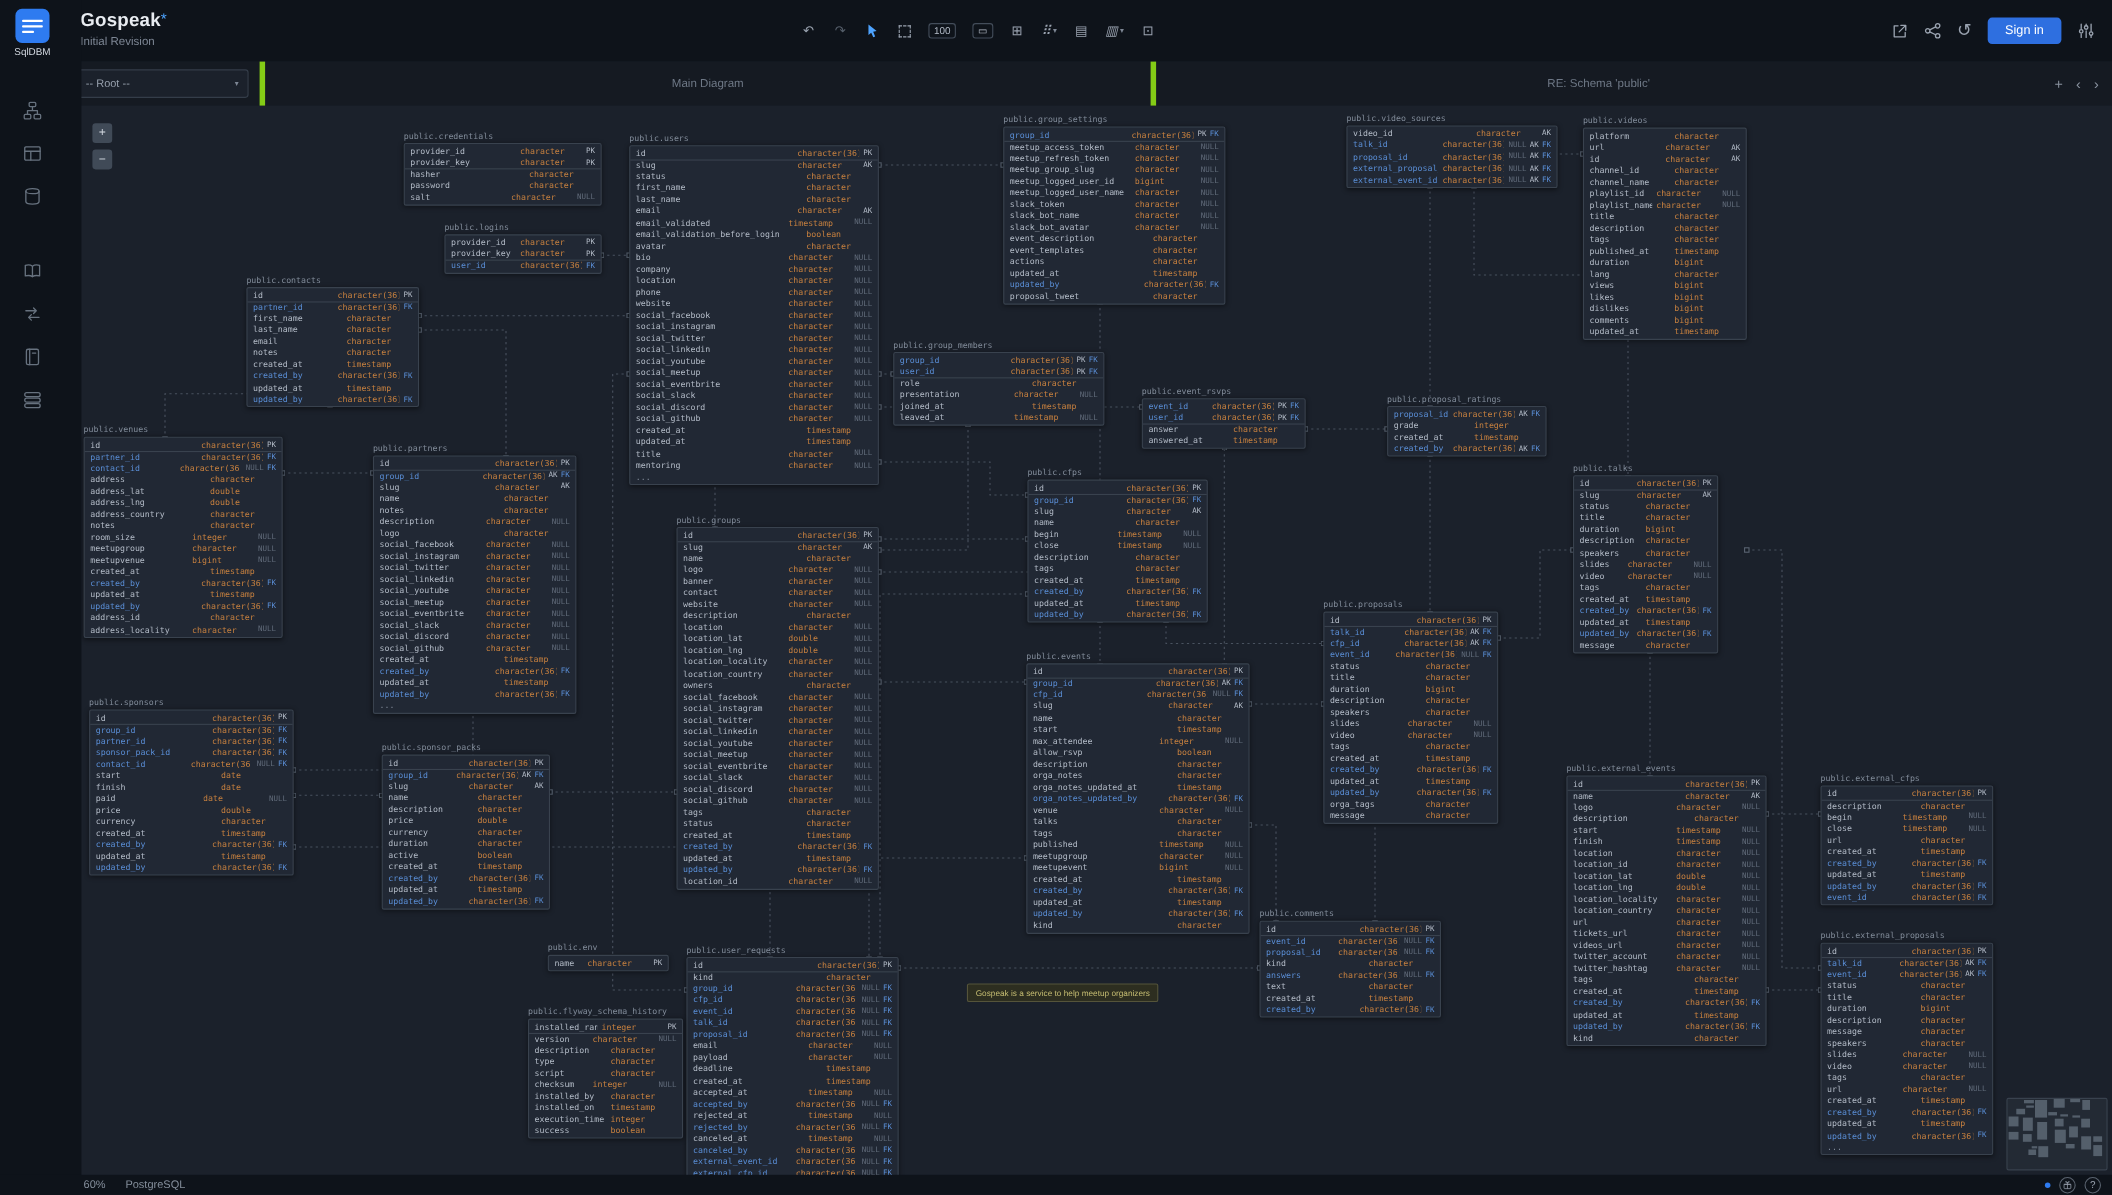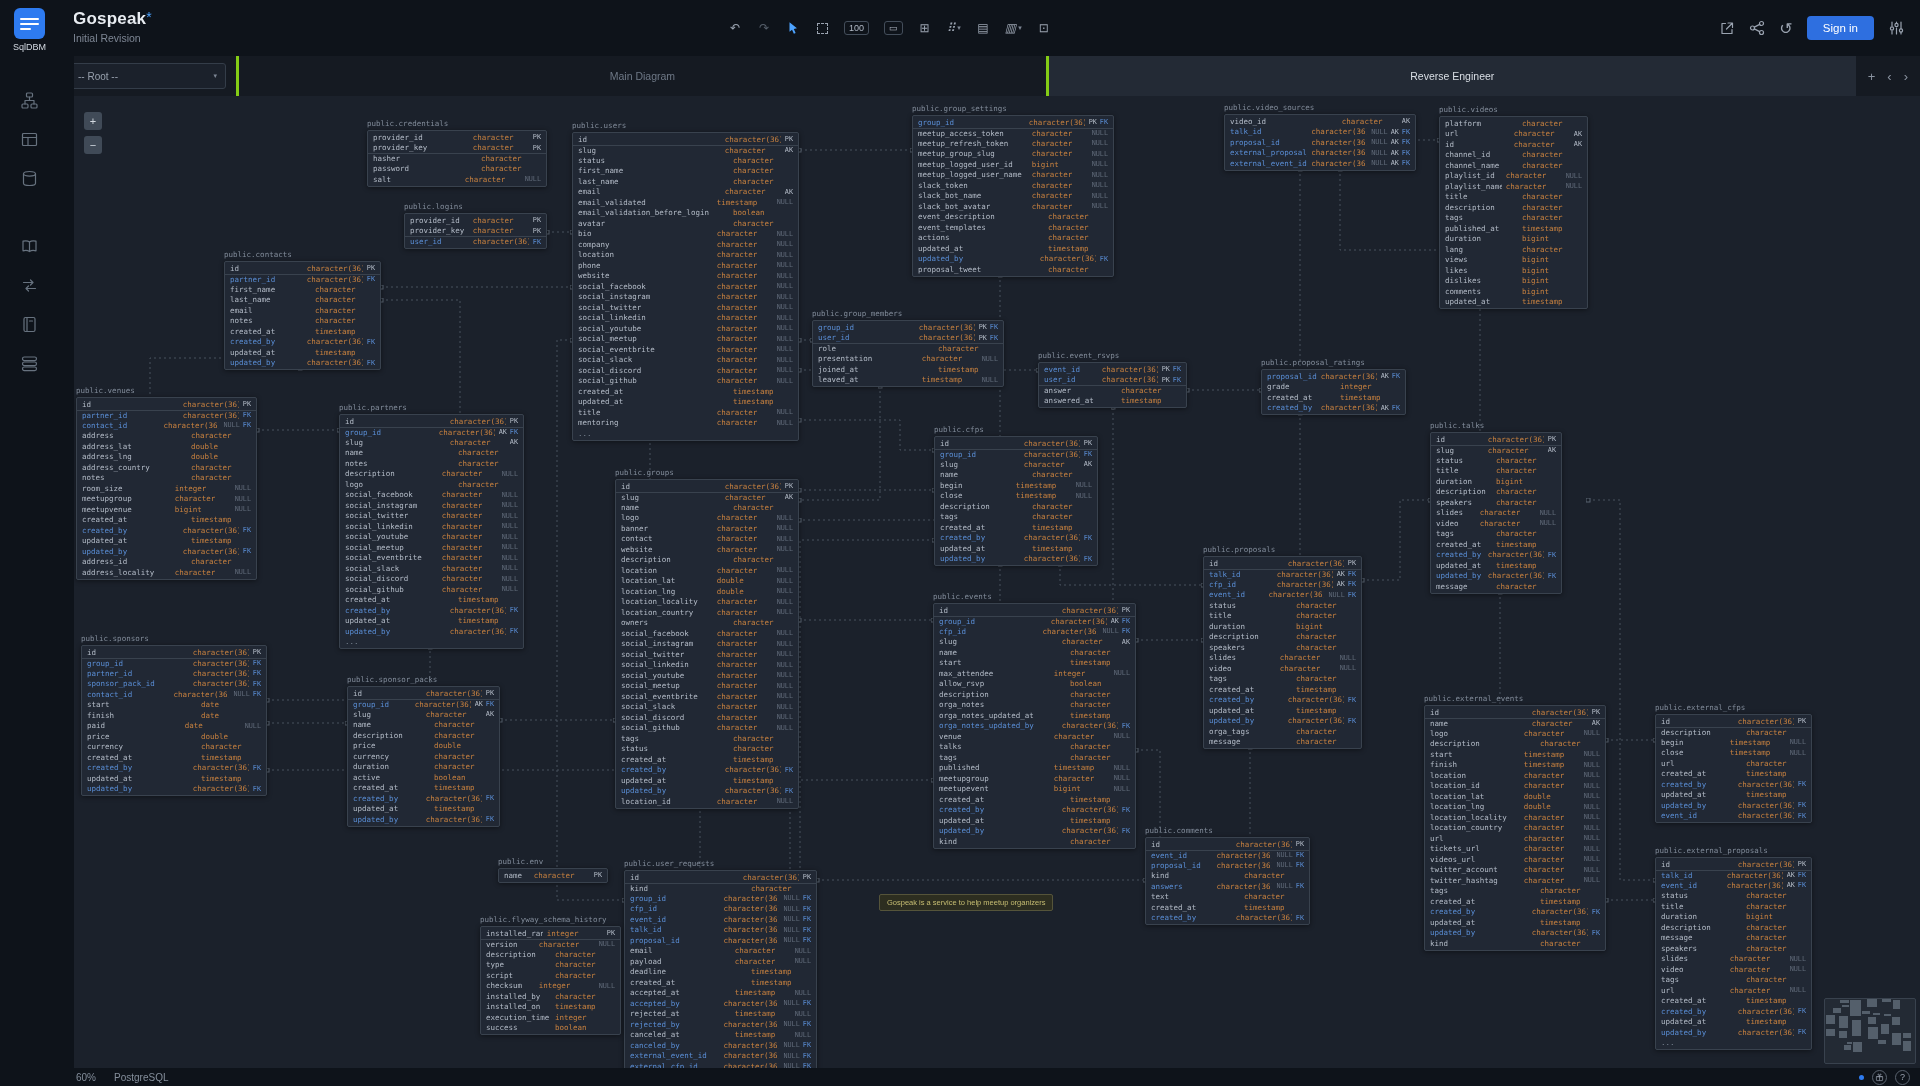--- a/index.html
+++ b/index.html
@@ -59,21 +59,21 @@
 .logo i:nth-child(3){width:60%}
 .logotext{position:absolute;left:0;top:42px;width:59px;text-align:center;font-size:9px;color:#d4dae2}
 .snav{position:absolute;top:92px;left:0;width:59px;display:flex;flex-direction:column;align-items:center;gap:22px}
 .snav .sic{width:17px;height:17px;color:#67727f;cursor:pointer}
 .snav .sic svg{width:17px;height:17px;stroke:currentColor;fill:none;stroke-width:1.2;stroke-linecap:round;stroke-linejoin:round}
 .snav .gap{margin-top:29px}
 
 
 .tabbar{position:absolute;left:59px;top:56px;width:1861px;height:40px;background:#151a22;z-index:5;display:flex;align-items:stretch}
 .root-select{margin:7px 10px;width:157px;height:26px;background:#1b212b;border:1px solid #343d49;border-radius:3px;font-size:10px;color:#97a0ad;display:flex;align-items:center;justify-content:space-between;padding:0 8px;cursor:pointer}
-.tab{flex:1 1 0;display:flex;align-items:center;justify-content:center;font-size:10.5px;color:#6e7886;border-left:3px solid #84cc16;cursor:pointer}
+.tab{flex:1 1 0;display:flex;align-items:center;justify-content:center;font-size:10.5px;color:#6e7886;border-left:5px solid #84cc16;cursor:pointer}
 .tab.active{background:#232a35;color:#d9dee5}
 .tab-controls{display:flex;align-items:center;gap:12px;padding:0 12px;color:#8a93a0;font-size:13px}
 .tab-controls span{cursor:pointer}
 
 
 .statusbar{position:absolute;left:0;top:1068px;width:1920px;height:18px;background:#0e131a;z-index:7;display:flex;align-items:center;gap:18px;padding-left:76px;font-size:10px;color:#848e9b}
 .sb-right{position:absolute;right:10px;display:flex;align-items:center;gap:8px}
 .bluedot{width:5px;height:5px;border-radius:50%;background:#2e7bf0;display:inline-block}
 .circ{width:15px;height:15px;border-radius:50%;border:1px solid #5a636f;background:transparent;color:#9aa3b0;font-size:9px;line-height:12px;text-align:center;cursor:pointer;padding:0;display:inline-flex;align-items:center;justify-content:center}
 .circ svg{width:9px;height:9px;stroke:#9aa3b0;fill:none;stroke-width:1.2}
@@ -2619,21 +2619,21 @@
       </span>
   </div>
 </div>
 
 <div class="tabbar">
   <div class="root-select">
     <span>-- Root --</span>
     <b class="caret">▾</b>
   </div>
   <div class="tab">Main Diagram</div>
-  <div class="tab active">Reverse Engineer</div>
+  <div class="tab">RE: Schema 'public'</div>
   <div class="tab-controls">
     <span>+</span>
     <span>‹</span>
     <span>›</span>
   </div>
 </div>
 
 <div class="statusbar">
   <span>60%</span>
   <span>PostgreSQL</span>

